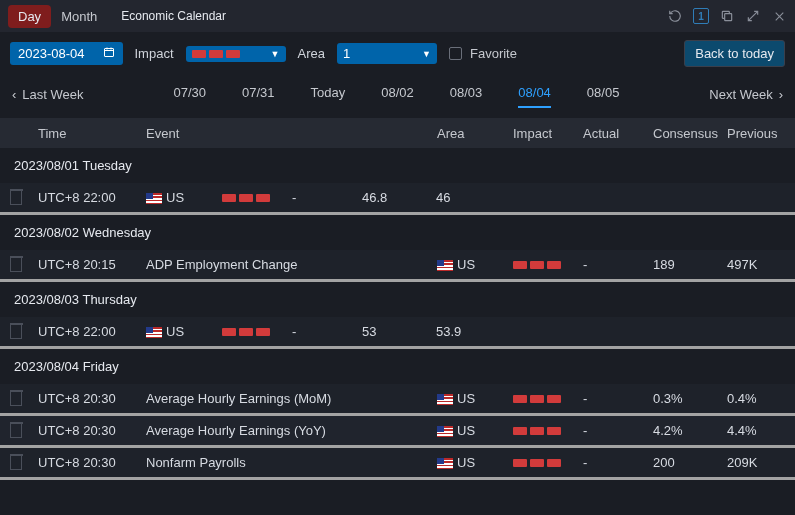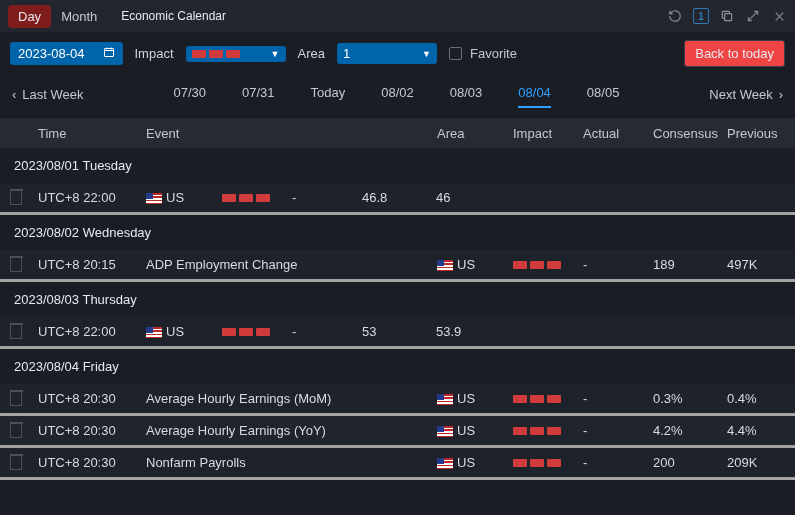--- a/index.html
+++ b/index.html
@@ -63,21 +63,21 @@
   }
   .dropdown .arrow { font-size: 9px; }
   .impact-bars { display: flex; gap: 3px; }
   .impact-bars span { width: 14px; height: 8px; background: #d23b3b; border-radius: 1px; }
   .checkbox {
     width: 13px; height: 13px; border: 1px solid #6a6f7a; border-radius: 2px;
   }
   .fav-wrap { display: flex; align-items: center; gap: 8px; }
   .back-today {
     margin-left: auto;
-    background: #ef4444;
+    background: #0c4a6e;
     border: 1px solid #3a3f4b;
     padding: 5px 10px;
     border-radius: 3px;
     color: #e6e9ef;
     cursor: pointer;
   }
 
   .weekbar {
     display: flex;
     align-items: center;

